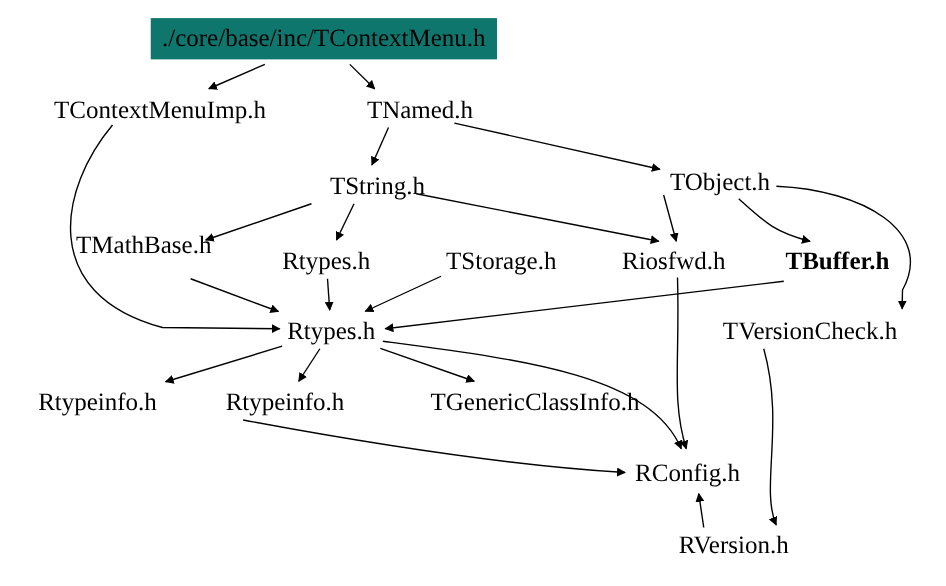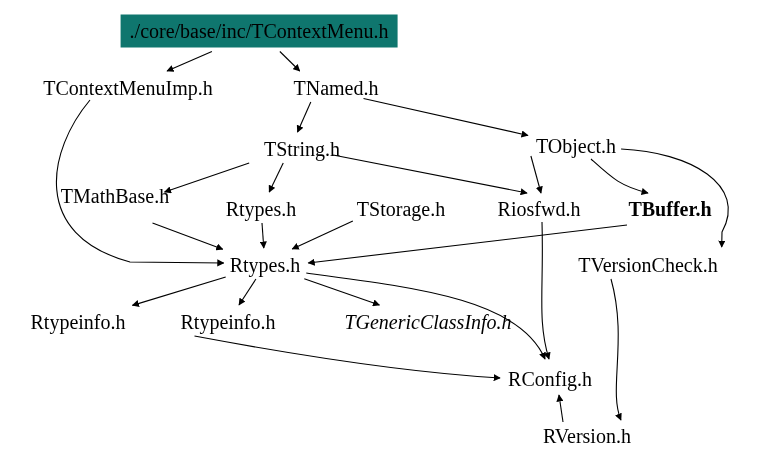--- a/index.html
+++ b/index.html
@@ -70,17 +70,17 @@
       <div class="node" style="left: 576px; top: 146px;">TObject.h</div>
       <div class="node" style="left: 115px; top: 196px;">TMathBase.h</div>
       <div class="node" style="left: 261px; top: 209px;">Rtypes.h</div>
       <div class="node" style="left: 401px; top: 209px;">TStorage.h</div>
       <div class="node" style="left: 539px; top: 209px; text-align: center;">Riosfwd.h</div>
       <div class="node" style="left: 670px; top: 209px; font-weight: bold;">TBuffer.h</div>
       <div class="node" style="left: 265px; top: 265px;">Rtypes.h</div>
       <div class="node" style="left: 648px; top: 265px;">TVersionCheck.h</div>
       <div class="node" style="left: 78px; top: 322px;">Rtypeinfo.h</div>
       <div class="node" style="left: 228px; top: 322px;">Rtypeinfo.h</div>
-      <div class="node" style="left: 428px; top: 322px; font-style: italic;">TGenericClassInfo.h</div>
+      <div class="node" style="left: 428px; top: 322px;">TGenericClassInfo.h</div>
       <div class="node" style="left: 550px; top: 379px;">RConfig.h</div>
       <div class="node" style="left: 587px; top: 436px;">RVersion.h</div>
     </div>
 </div>
 
 </body></html>

